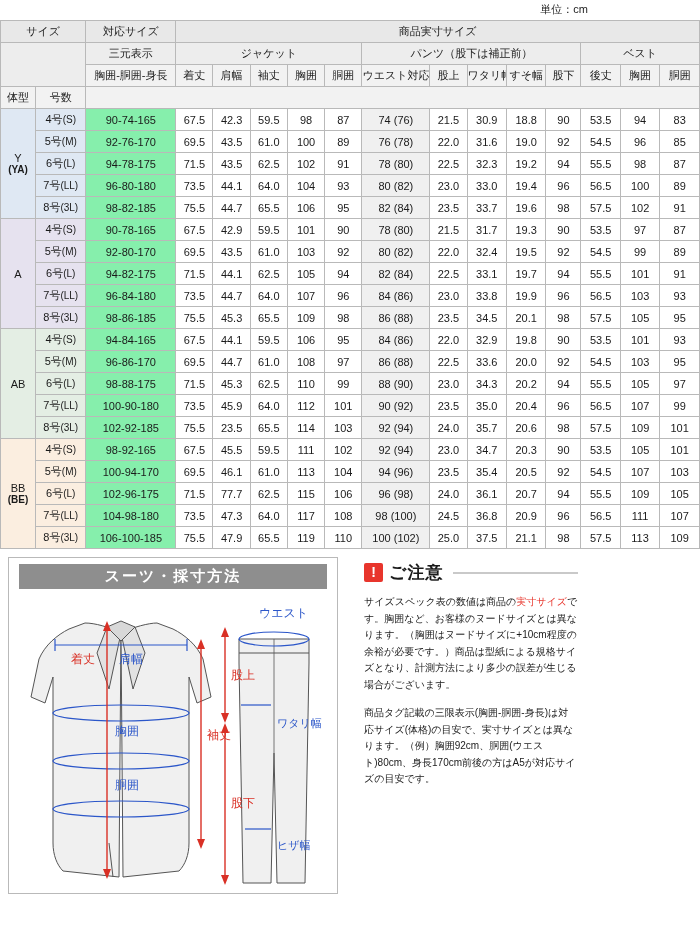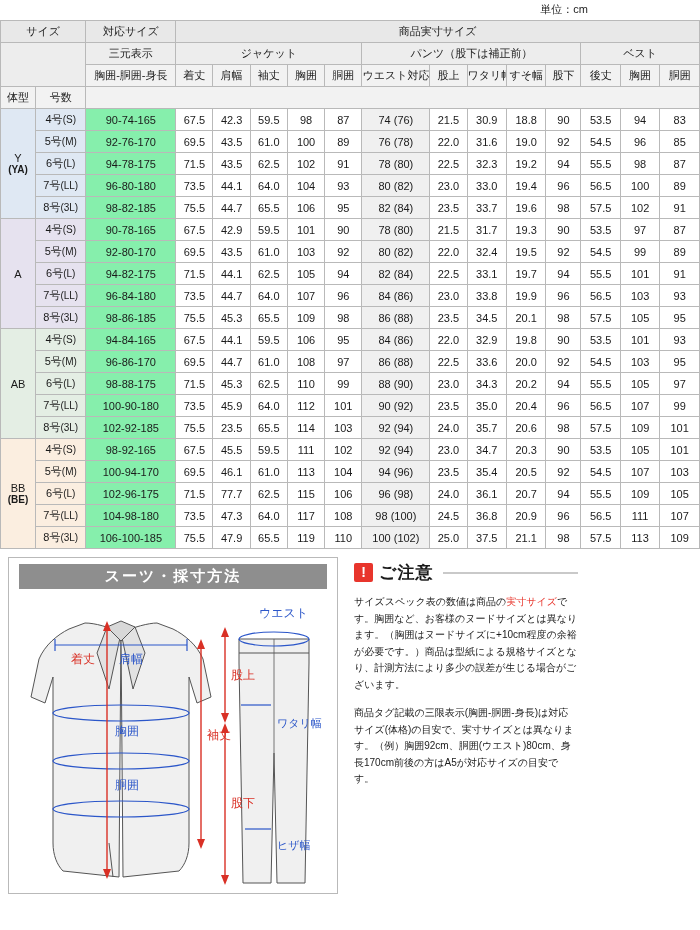--- a/index.html
+++ b/index.html
@@ -46,21 +46,21 @@
   .grp-ab { background: #e4eee4; font-weight: bold; font-size: 13px; }
   .grp-bb { background: #fbeee0; font-weight: bold; font-size: 13px; }
   .grp-sub { font-size: 10px; font-weight: bold; display: block; line-height: 1.1; }
   .tiny { font-size: 9px; }
   .sz-sub { font-size: 10px; }
 
   
   .bottom {
     display: flex;
     padding: 8px 12px 10px 8px;
-    gap: 10px;
+    gap: 20px;
   }
   .diagram {
     width: 330px;
     border: 1px solid #b9b9b9;
     background: #ffffff;
     position: relative;
   }
   .diagram-title {
     background: #8e8e8e;
     color: #ffffff;

